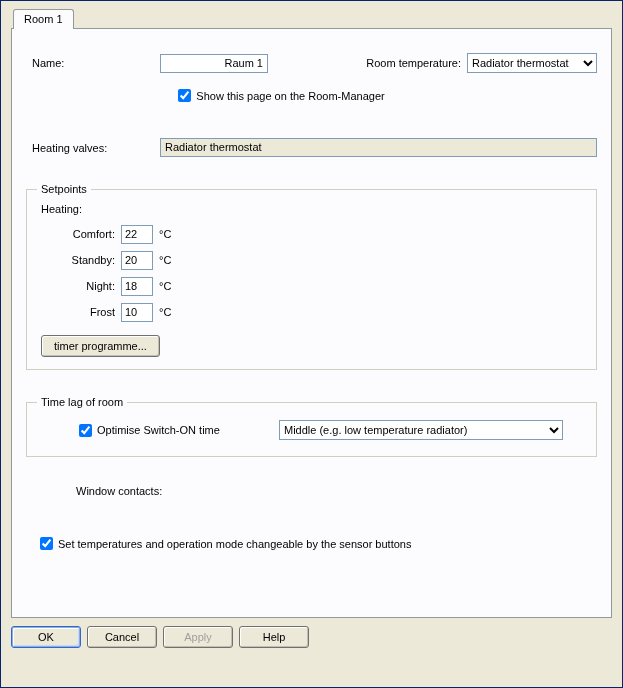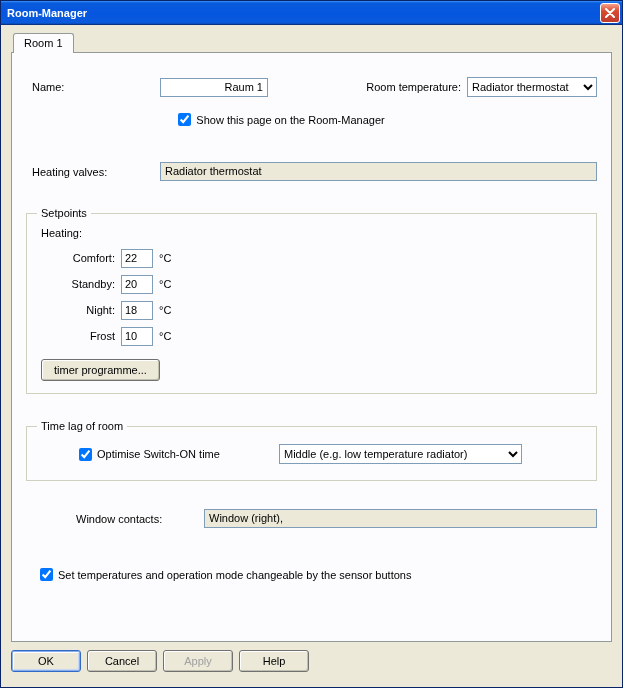--- a/index.html
+++ b/index.html
@@ -135,28 +135,20 @@
   .btnbar {
     display:flex; gap:6px;
     padding-top: 8px;
   }
 </style>
 </head>
 <body>
 
 <div class="window">
 
-  <div class="titlebar">
-    <span class="title-text">Room-Manager</span>
-    <div class="close-btn">
-      <svg viewBox="0 0 10 10">
-        <path d="M1 1 L9 9 M9 1 L1 9" stroke="#fff" stroke-width="2" stroke-linecap="round"></path>
-      </svg>
-    </div>
-  </div>
 
   <div class="client">
 
     <div class="tabstrip">
       <div class="tab active">
         <span>Room 1</span>
       </div>
     </div>
 
     <div class="tab-panel">
@@ -216,29 +208,28 @@
       </fieldset>
 
       <fieldset class="groupbox" style="margin-top:26px;">
         <legend>Time lag of room</legend>
         <div class="row" style="gap:0; padding:4px 0;">
           <div style="width:42px;"></div>
           <label class="check" style="width:200px;">
             <input type="checkbox" checked="" style="">
             <span>Optimise Switch-ON time</span>
           </label>
-          <select class="combo" style="width:243px;">
+          <select class="combo" style="width:284px;">
             <option>Middle (e.g. low temperature radiator)</option>
           </select>
         </div>
       </fieldset>
 
       <div class="row" style="margin-top:28px;margin-left:44px;">
         <span class="label" style="width:134px; padding-left:6px;">Window contacts:</span>
-        <div class="ro-field" style="flex:1;">Window  (right),</div>
       </div>
 
       <div class="row" style="margin-top:40px; padding-left:14px;">
         <label class="check">
           <input type="checkbox" checked="" style="">
           <span>Set temperatures and operation mode changeable by the sensor buttons</span>
         </label>
       </div>
 
     </div>

